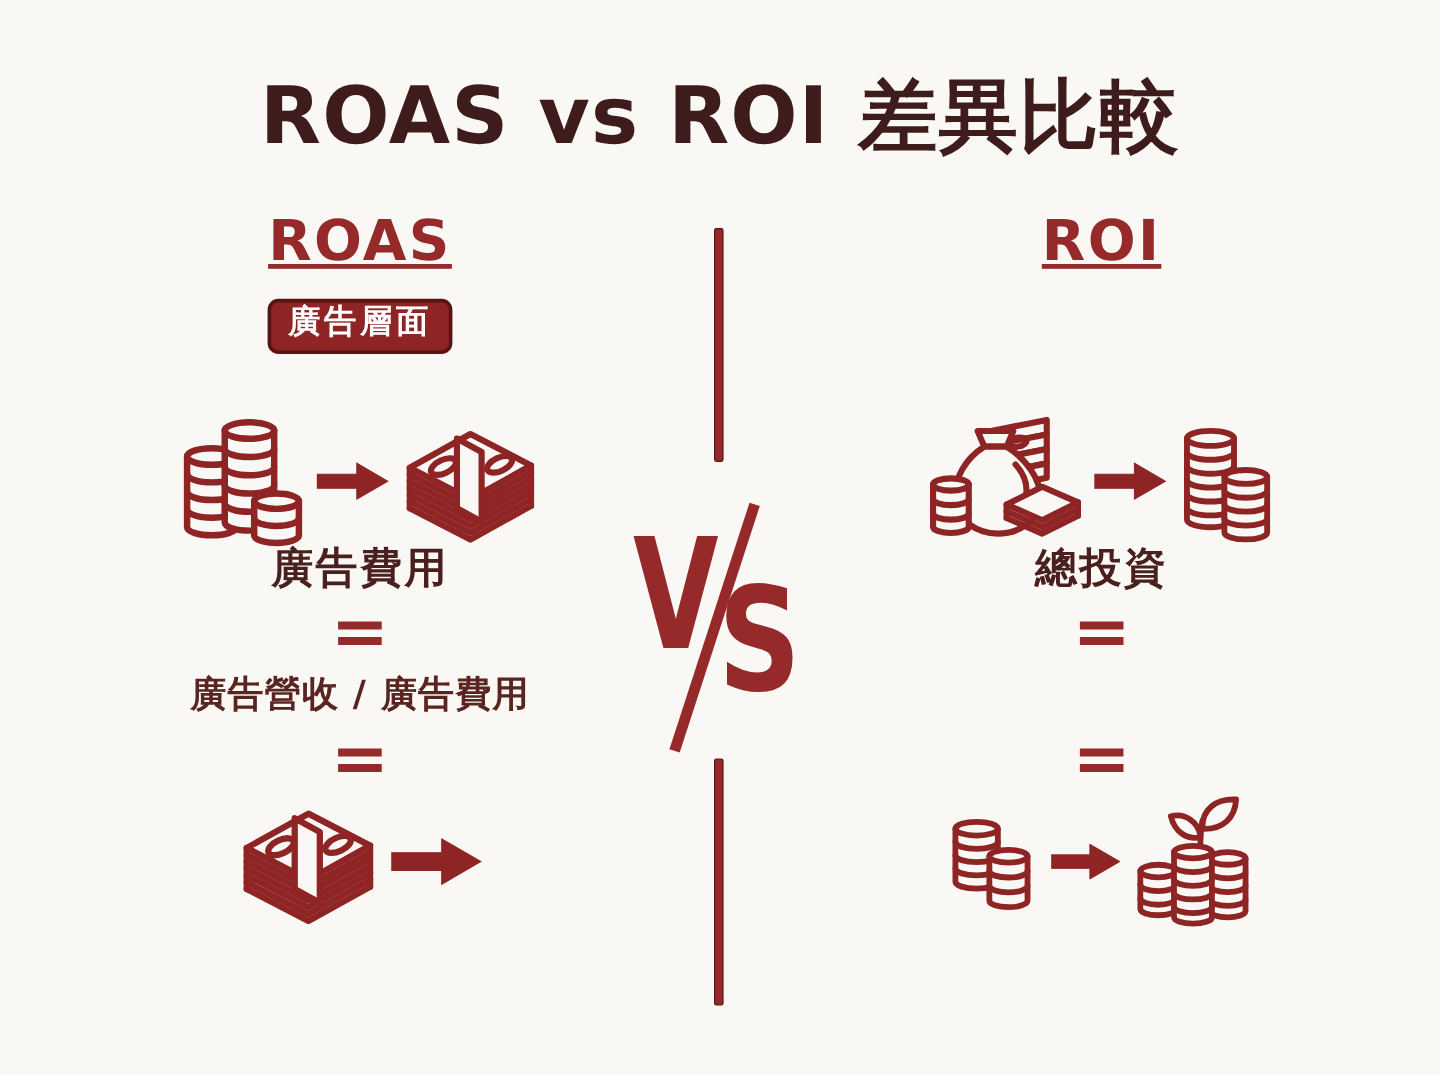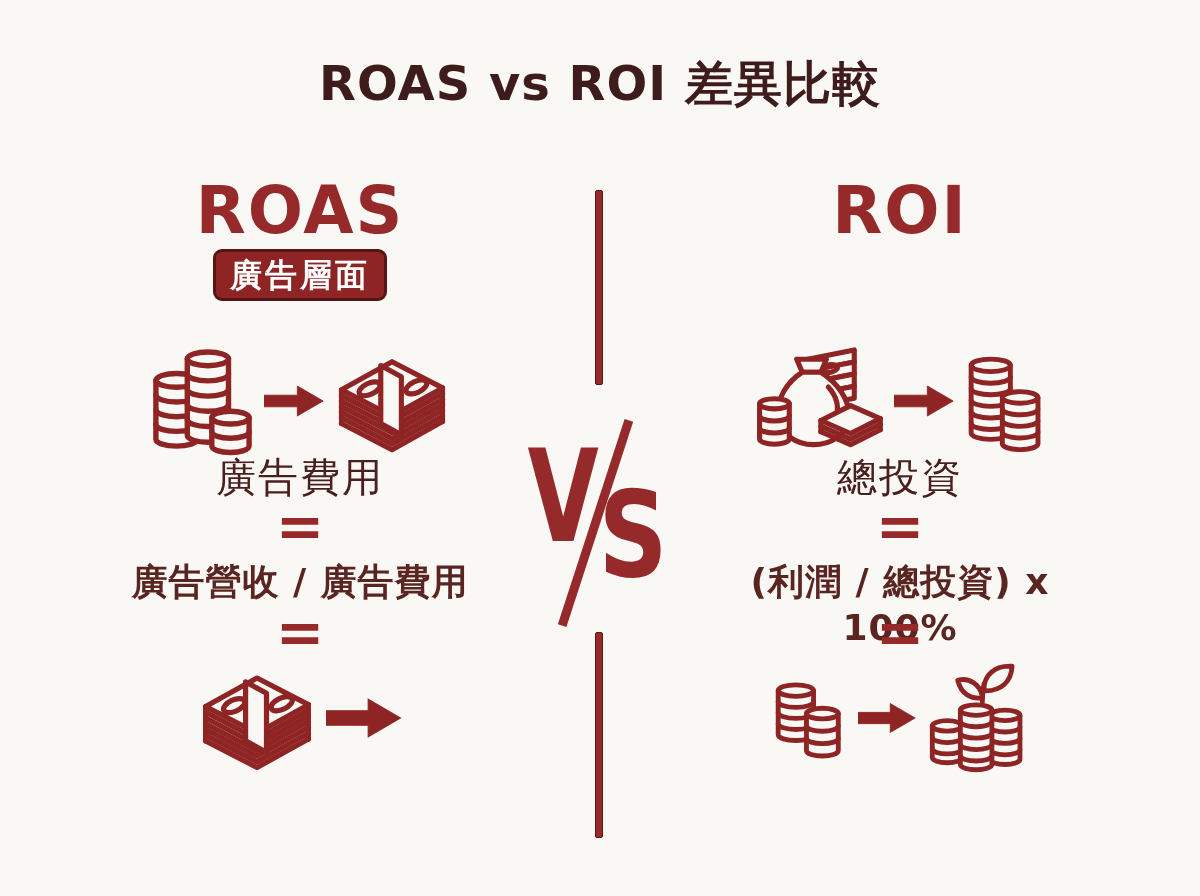--- a/index.html
+++ b/index.html
@@ -3,40 +3,40 @@
 <meta charset="utf-8">
 <style>
   :root{
     --bg:#FAF8F5; --red:#8E2424; --heading:#962929; --title:#3F1C1C;
     --label:#4A201E; --formula:#5A2421; --badge-bg:#8E2424; --badge-border:#581414; --badge-text:#FFFFFF;
   }
   html,body{margin:0;padding:0;background:#fff;}
   .canvas{position:relative;width:1200px;height:896px;background:var(--bg);overflow:hidden;
           font-family:"DejaVu Sans","Liberation Sans",sans-serif;}
   .page-title{position:absolute;top:52px;left:0;width:100%;text-align:center;
-              font-size:48px;font-weight:800;color:var(--title);letter-spacing:1px;}
+              font-size:66px;font-weight:800;color:var(--title);letter-spacing:1px;}
   .col{position:absolute;top:0;height:100%;}
   .col-left{left:110px;width:380px;}
-  .col-right{left:710px;width:380px;}
+  .col-right{left:728px;width:380px;}
   .block{position:absolute;left:0;width:100%;text-align:center;}
-  .heading{top:178px;font-size:65px;font-weight:800;color:var(--heading);letter-spacing:2px;line-height:1;}
+  .heading{top:178px;font-size:47px;font-weight:800;color:var(--heading);letter-spacing:2px;line-height:1;text-decoration:underline;}
   .badge-wrap{top:249px;}
   .badge{display:inline-block;background:var(--badge-bg);border:3px solid var(--badge-border);
-         border-radius:9px;color:var(--badge-text);font-size:32px;font-weight:700;
-         padding:3px 14px;letter-spacing:3px;line-height:1.25;}
+         border-radius:9px;color:var(--badge-text);font-size:27px;font-weight:700;
+         padding:3px 14px;letter-spacing:3px;line-height:1.25;font-family:Liberation Mono, monospace;}
   .icon-row{display:flex;align-items:center;justify-content:center;gap:10px;}
   .row1{top:340px;height:122px;}
   .row2{top:655px;height:126px;}
-  .flow-label{font-size:40px;font-weight:400;color:var(--label);letter-spacing:2px;line-height:1.1;}
+  .flow-label{font-size:35px;font-weight:700;color:var(--label);letter-spacing:2px;line-height:1.1;}
   .label1{top:455px;}
   .label2{top:780px;}
   .equals{font-size:58px;font-weight:900;color:var(--heading);line-height:0.9;}
   .eq1{top:500px;}
   .eq2{top:606px;}
-  .formula{top:558px;font-size:36px;font-weight:700;color:var(--formula);letter-spacing:1px;}
+  .formula{top:558px;font-size:30px;font-weight:700;color:var(--formula);letter-spacing:1px;}
   .divider-line{position:absolute;width:6px;background:var(--heading);border:1px solid #5a1616;border-radius:2px;}
   .dl-top{left:595px;top:190px;height:193px;}
   .dl-bottom{left:595px;top:632px;height:204px;}
   .vs{position:absolute;left:515px;top:415px;width:175px;height:218px;color:var(--heading);}
   .vs-v{position:absolute;left:0;top:18px;width:90px;text-align:center;
         font-size:128px;font-weight:800;line-height:1;transform:scaleX(0.72);}
   .vs-s{position:absolute;left:70px;top:60px;width:96px;text-align:center;
         font-size:120px;font-weight:800;line-height:1;transform:scaleX(0.8);}
   .vs-slash{position:absolute;left:76px;top:0;width:9px;height:216px;background:var(--heading);transform:rotate(18deg);}
   .ic path,.ic ellipse,.ic polyline{stroke:var(--red);stroke-width:5.5;stroke-linejoin:round;stroke-linecap:round;}
@@ -165,21 +165,20 @@
         <path class="f-bg" d="M43,52 V104 A20,6.5 0 0 0 83,104 V52 A20,6.5 0 0 0 43,52 Z"></path>
         <path class="f-none" d="M43,52 A20,6.5 0 0 0 83,52"></path>
         <path class="f-none" d="M43,65 A20,6.5 0 0 0 83,65"></path>
         <path class="f-none" d="M43,78 A20,6.5 0 0 0 83,78"></path>
         <path class="f-none" d="M43,91 A20,6.5 0 0 0 83,91"></path>
       </svg>
     </div>
 
     <div class="block flow-label label1">總投資</div>
     <div class="block equals eq1">=</div>
-    <div class="block formula">(利潤 / 總投資) x 100%</div>
     <div class="block equals eq2">=</div>
 
     <div class="block icon-row row2">
       <svg class="ic" width="76" height="82" viewBox="0 0 86 90">
         <path class="f-bg" d="M7,14 V64 A20,6.5 0 0 0 47,64 V14 A20,6.5 0 0 0 7,14 Z"></path>
         <path class="f-none" d="M7,14 A20,6.5 0 0 0 47,14"></path>
         <path class="f-none" d="M7,26.5 A20,6.5 0 0 0 47,26.5"></path>
         <path class="f-none" d="M7,39 A20,6.5 0 0 0 47,39"></path>
         <path class="f-none" d="M7,51.5 A20,6.5 0 0 0 47,51.5"></path>
         <path class="f-bg" d="M39,40 V82 A18,6 0 0 0 75,82 V40 A18,6 0 0 0 39,40 Z"></path>

